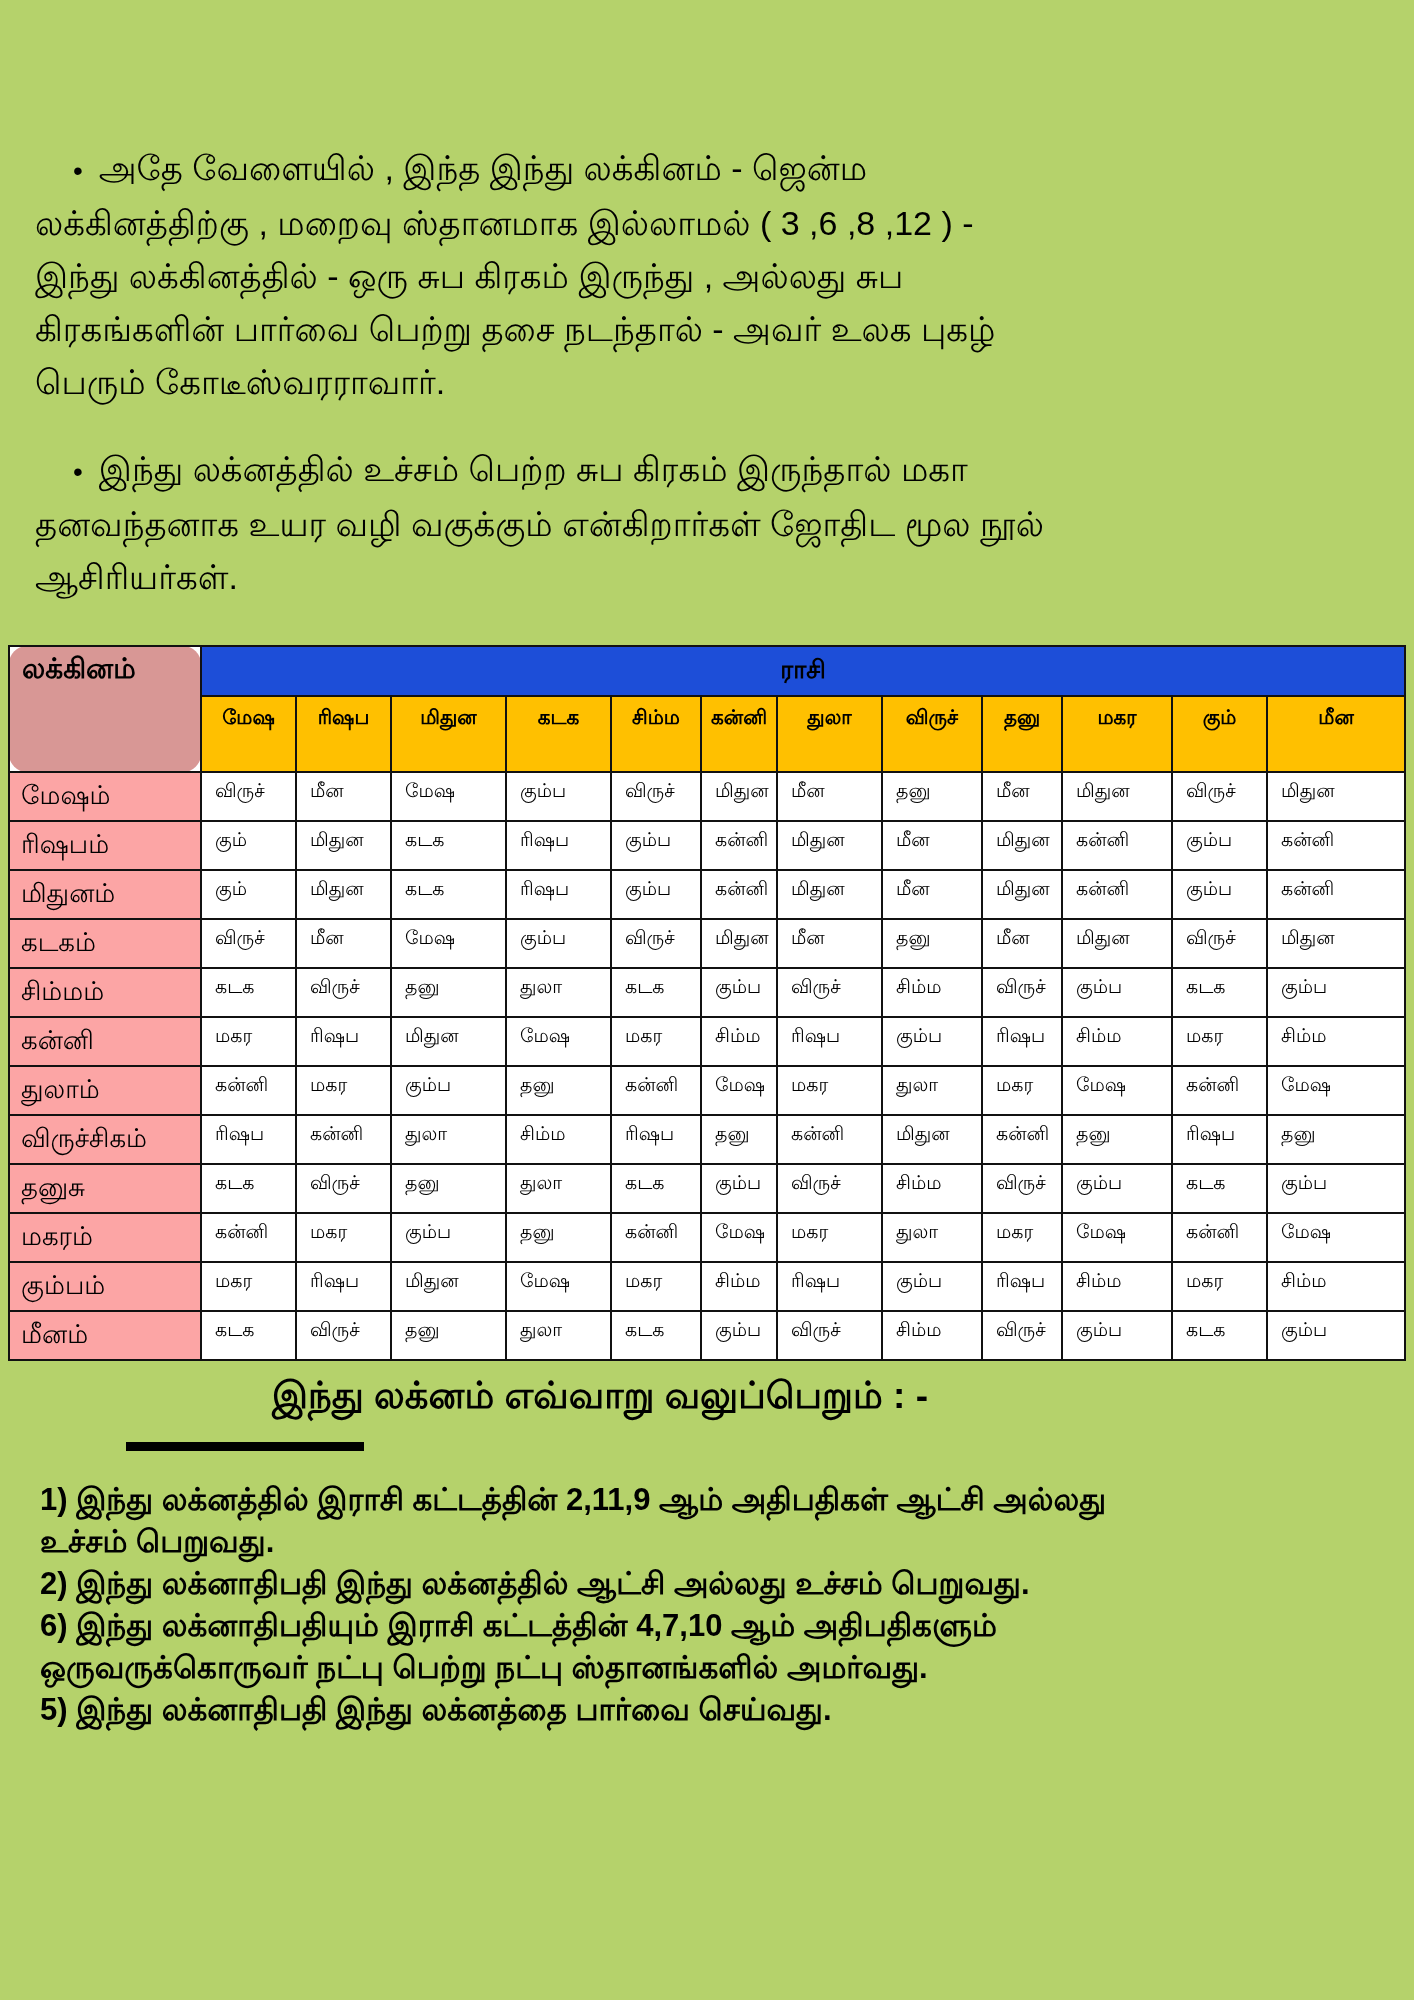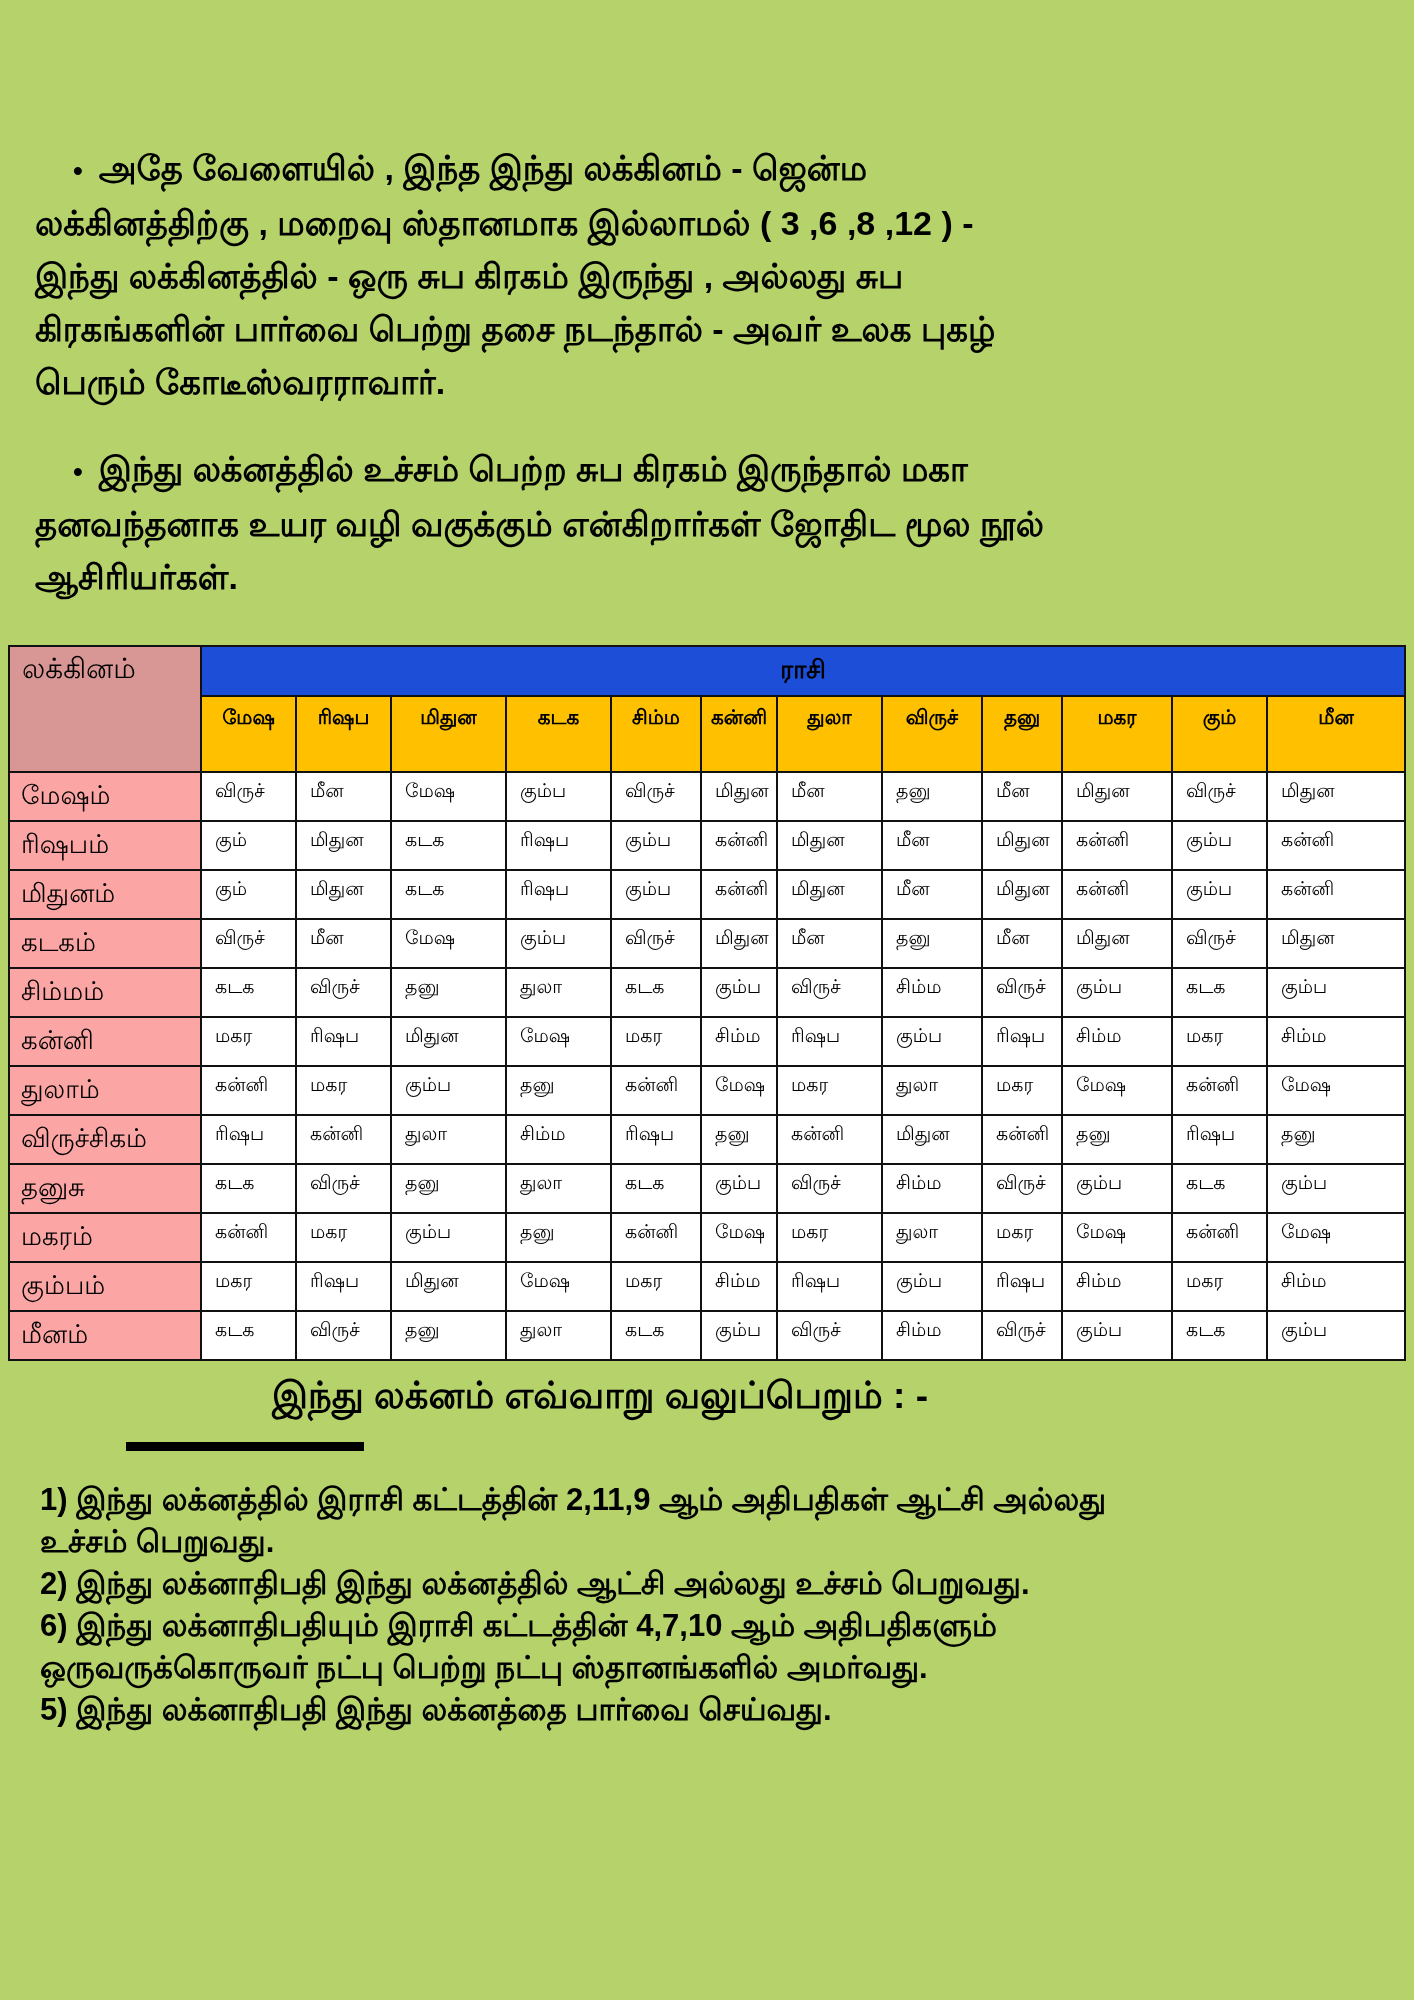--- a/index.html
+++ b/index.html
@@ -9,36 +9,36 @@
     font-family:"Liberation Sans","DejaVu Sans",sans-serif;
     color:#000;
     position:relative;
     overflow:hidden;
   }
   .page { position:absolute; inset:0; }
 
   
   .intro {
     position:absolute; top:108px; left:35px; width:1020px;
-    font-size:34px; font-weight:bold; line-height:53px;
+    font-size:34px; font-weight:normal; line-height:53px;
   }
   .bullet-item { text-indent:38px; }
   .bullet-dot { font-size:28px; padding-right:16px; }
 
   
   .rasi-table {
     position:absolute; top:645px; left:8px;
     border-collapse:collapse; table-layout:fixed;
     width:1396px;
     background:#fff;
   }
   .rasi-table th, .rasi-table td { border:2px solid #111; overflow:hidden; }
   .corner {
-    background:#d89795; font-size:28px; font-weight:normal;
-    text-align:left; vertical-align:top; padding:6px 0 0 12px;
+    background:#d89795; font-size:28px; font-weight:bold;
+    text-align:left; vertical-align:top; padding:6px 0 0 12px;border-radius:18px;
   }
   .group {
     background:#1d4ed8; font-size:25px; font-weight:bold;
     text-align:center; vertical-align:middle; height:46px;
   }
   .col-h {
     background:#ffc000; font-size:20px; font-weight:bold;
     text-align:center; vertical-align:top; padding-top:9px; height:64px;
     word-wrap:break-word;
   }

